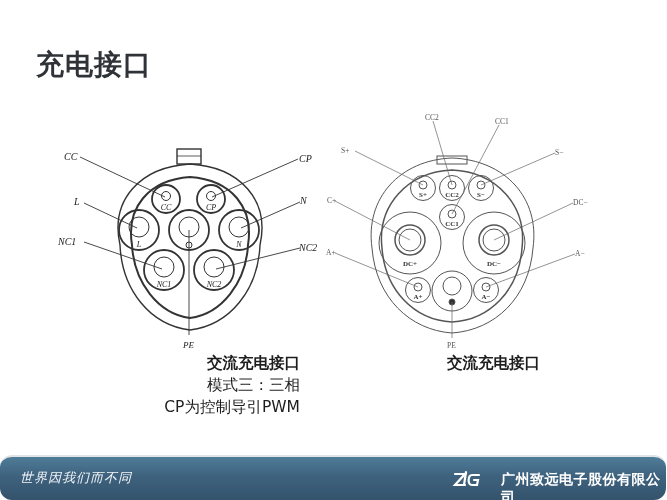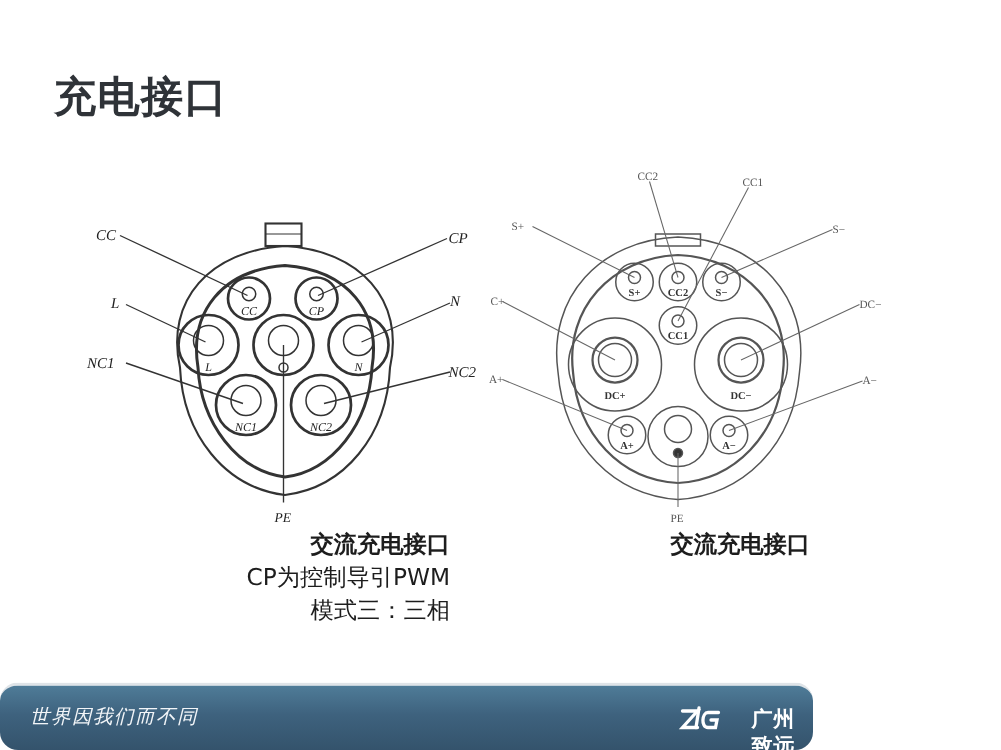--- a/index.html
+++ b/index.html
@@ -19,21 +19,21 @@
 
   .ac-diagram { left: 50px; top: 130px; width: 290px; height: 220px; font-style: italic; }
   .dc-diagram { left: 325px; top: 108px; width: 342px; height: 250px; }
 
   .caption { position: absolute; text-align: right; color: #1d1d1d; font-size: 15.5px; line-height: 22px; }
   .caption .cap-title { font-weight: bold; }
   .ac-caption { left: 100px; top: 352px; width: 200px; }
   .dc-caption { left: 380px; top: 352px; width: 160px; }
 
   .footer {
-    position: absolute; left: 0; top: 455px; width: 542px; height: 45px;
+    position: absolute; left: 0; top: 455px; width: 666px; height: 45px;
     background: linear-gradient(180deg, #4f7c98 0%, #3e627e 45%, #34536c 100%);
     border-top: 2px solid #dfe4e8;
     border-radius: 12px;
   }
   .slogan {
     position: absolute; left: 20px; top: 12px; font-family: "DejaVu Serif", serif;
     font-size: 13px; color: #f2f5f8; font-style: italic; letter-spacing: 1px;
   }
   .logo {
     position: absolute; left: 452px; top: 11px; width: 30px; height: 22px;
@@ -112,22 +112,22 @@
         <text x="89" y="117">L</text>
         <text x="189" y="117">N</text>
         <text x="114" y="157">NC1</text>
         <text x="164" y="157">NC2</text>
       </g>
     </svg>
   </div>
 
   <div class="caption ac-caption">
     <div class="cap-title">交流充电接口</div>
+    <div>模式三：三相</div>
     <div>CP为控制导引PWM</div>
-    <div>模式三：三相</div>
   </div>
 
   <div class="diagram dc-diagram">
     <svg width="342" height="250" viewBox="0 0 342 250">
       <g fill="none" stroke="#555" stroke-width="1">
 
         <rect x="112" y="48" width="30" height="8"></rect>
 
         <path d="M 47 140 C 40 90 75 52 127 50 C 180 52 215 90 208 140 C 204 190 170 222 127 225 C 85 222 51 190 47 140 Z"></path>
 

